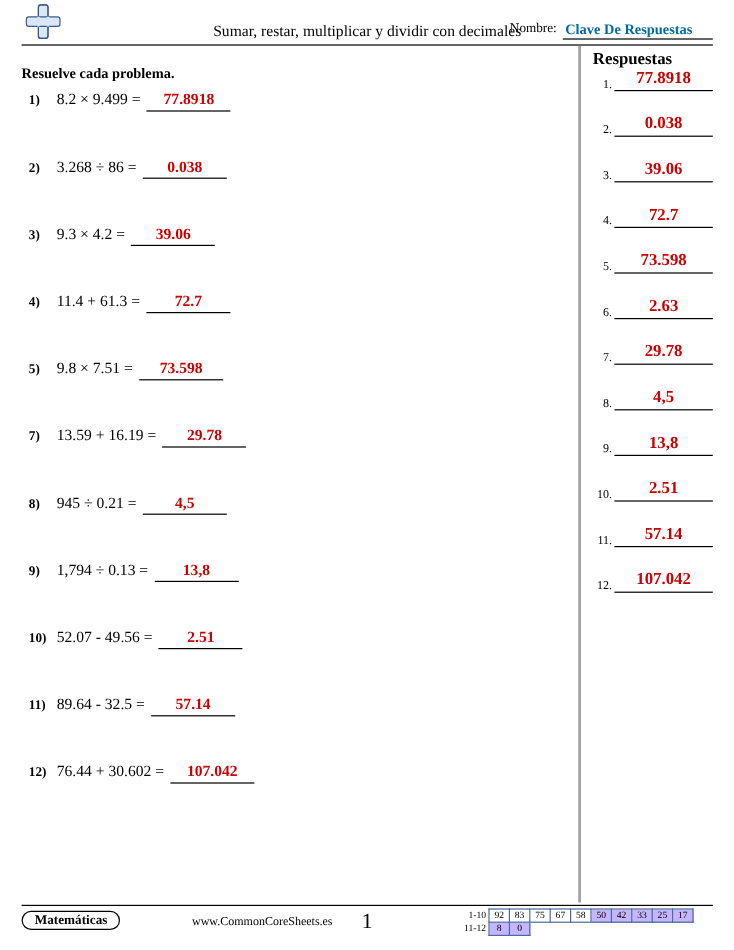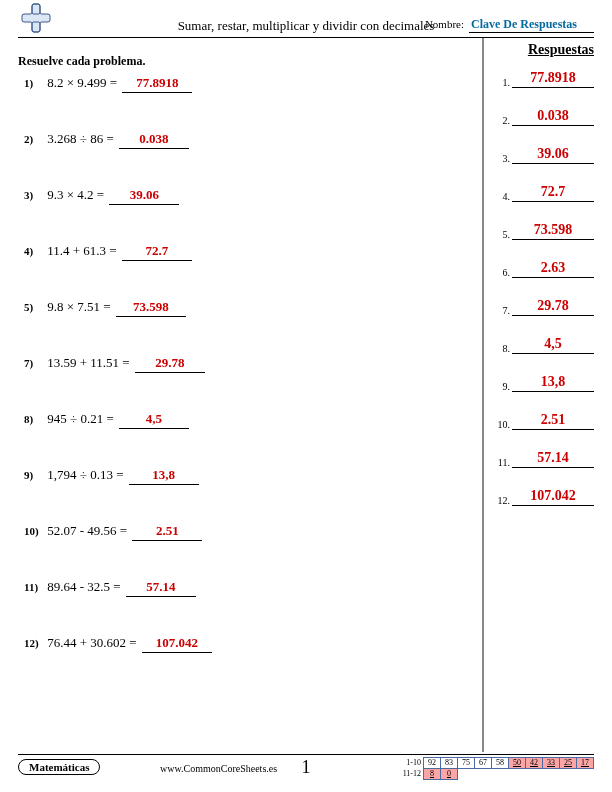--- a/index.html
+++ b/index.html
@@ -106,25 +106,23 @@
     min-width: 70px;
     border-bottom: 1px solid #000;
     text-align: center;
     color: #c00;
     font-weight: bold;
     padding: 0 6px 1px 6px;
     margin-left: 2px;
   }
   .answers-title {
     font-weight: bold;
-    text-decoration: underline;
     font-size: 14px;
-    text-align: right;
+    text-align: left;
     margin-top: 4px;
-    margin-bottom: 12px;
   }
   .answer-row {
     display: flex;
     align-items: flex-end;
     margin-bottom: 20px;
   }
   .answer-num {
     width: 18px;
     font-size: 10px;
     text-align: right;
@@ -167,42 +165,42 @@
   .page-num {
     position: absolute;
     left: 50%;
     transform: translateX(-50%);
     top: 2px;
     font-size: 18px;
     font-family: Georgia, serif;
   }
   .score-grid {
     position: absolute;
-    right: 0;
+    right: 16px;
     top: 2px;
     font-size: 8px;
   }
   .score-grid table {
     border-collapse: collapse;
   }
   .score-grid td {
     border: 1px solid #4a6aa0;
     width: 17px;
     height: 10px;
     text-align: center;
     line-height: 10px;
     font-size: 8px;
   }
   .score-grid td.lbl {
     border: none;
     width: 26px;
     text-align: right;
     padding-right: 2px;
   }
-  .score-grid td.shade { background: #fca5a5; text-decoration: underline; }
+  .score-grid td.shade { background: #c4b5fd; }
 </style>
 </head>
 <body>
 
 <div class="page">
   <div class="header">
     <svg class="logo" viewBox="0 0 32 32">
       <g fill="#dbe7f5" stroke="#3c5a8c" stroke-width="1">
         <rect x="12" y="2" width="8" height="28" rx="2"></rect>
         <rect x="2" y="12" width="28" height="8" rx="2"></rect>
@@ -240,21 +238,21 @@
         <span class="ptext">11.4 + 61.3 =</span>
         <span class="blank">72.7</span>
       </div>
       <div class="problem">
         <span class="pnum">5)</span>
         <span class="ptext">9.8 × 7.51 =</span>
         <span class="blank">73.598</span>
       </div>
       <div class="problem">
         <span class="pnum">7)</span>
-        <span class="ptext">13.59 + 11.51 =</span>
+        <span class="ptext">13.59 + 16.19 =</span>
         <span class="blank">29.78</span>
       </div>
       <div class="problem">
         <span class="pnum">8)</span>
         <span class="ptext">945 ÷ 0.21 =</span>
         <span class="blank">4,5</span>
       </div>
       <div class="problem">
         <span class="pnum">9)</span>
         <span class="ptext">1,794 ÷ 0.13 =</span>

